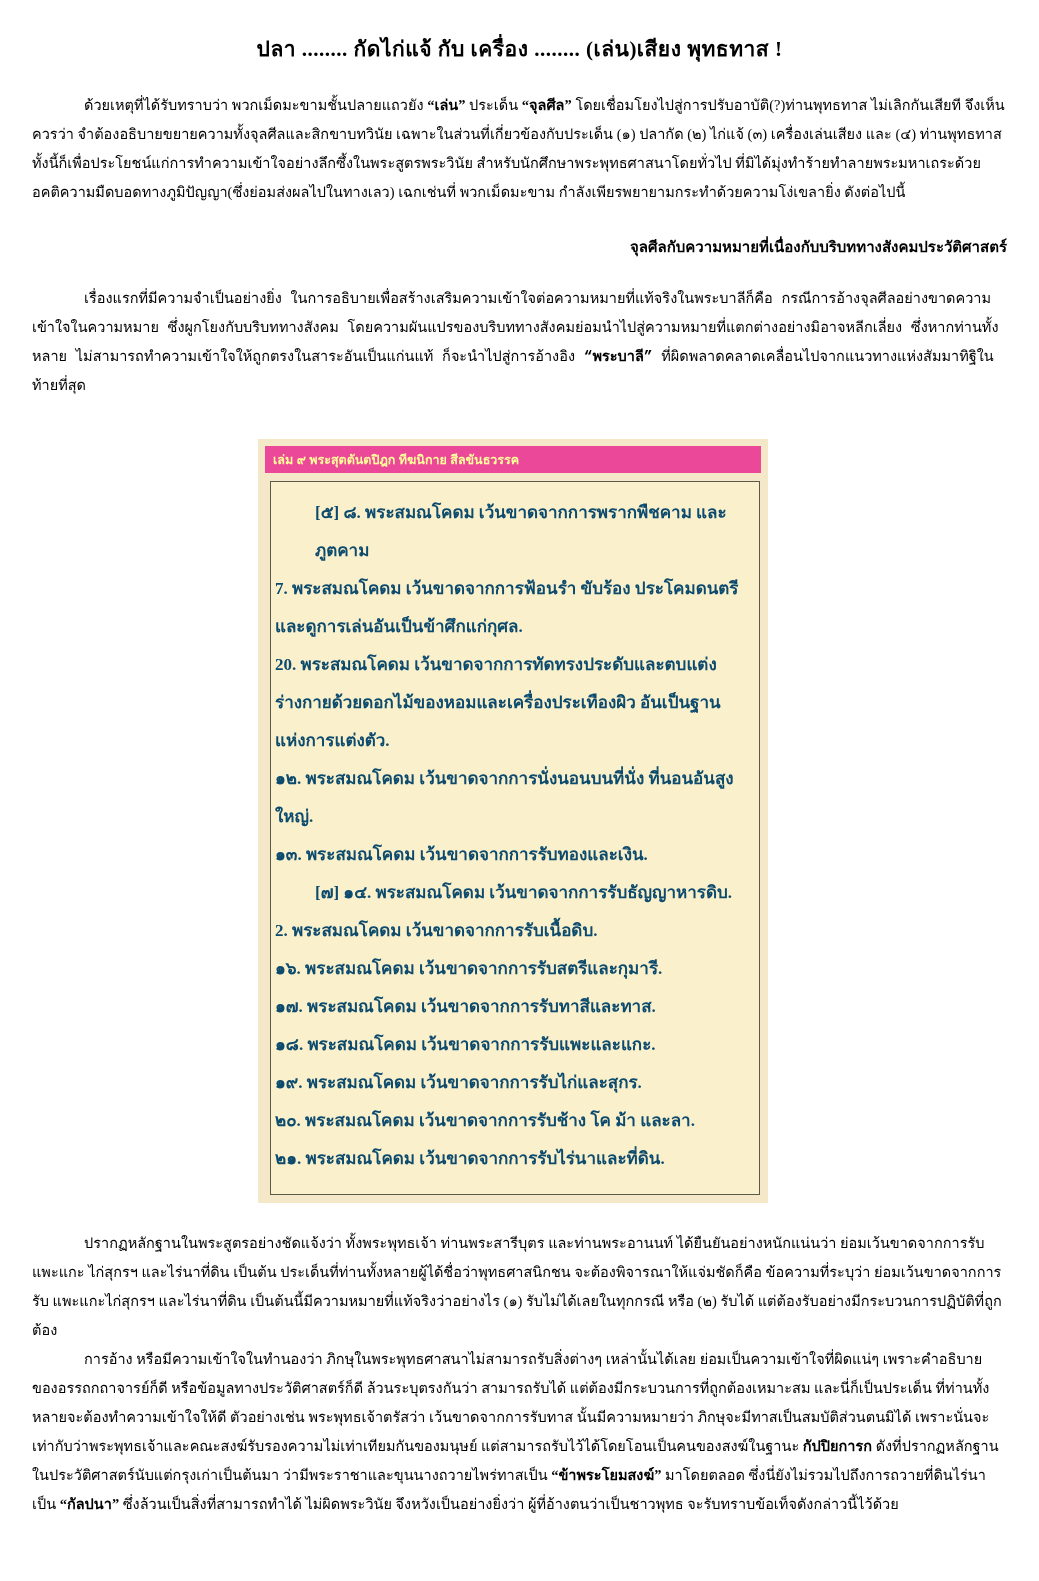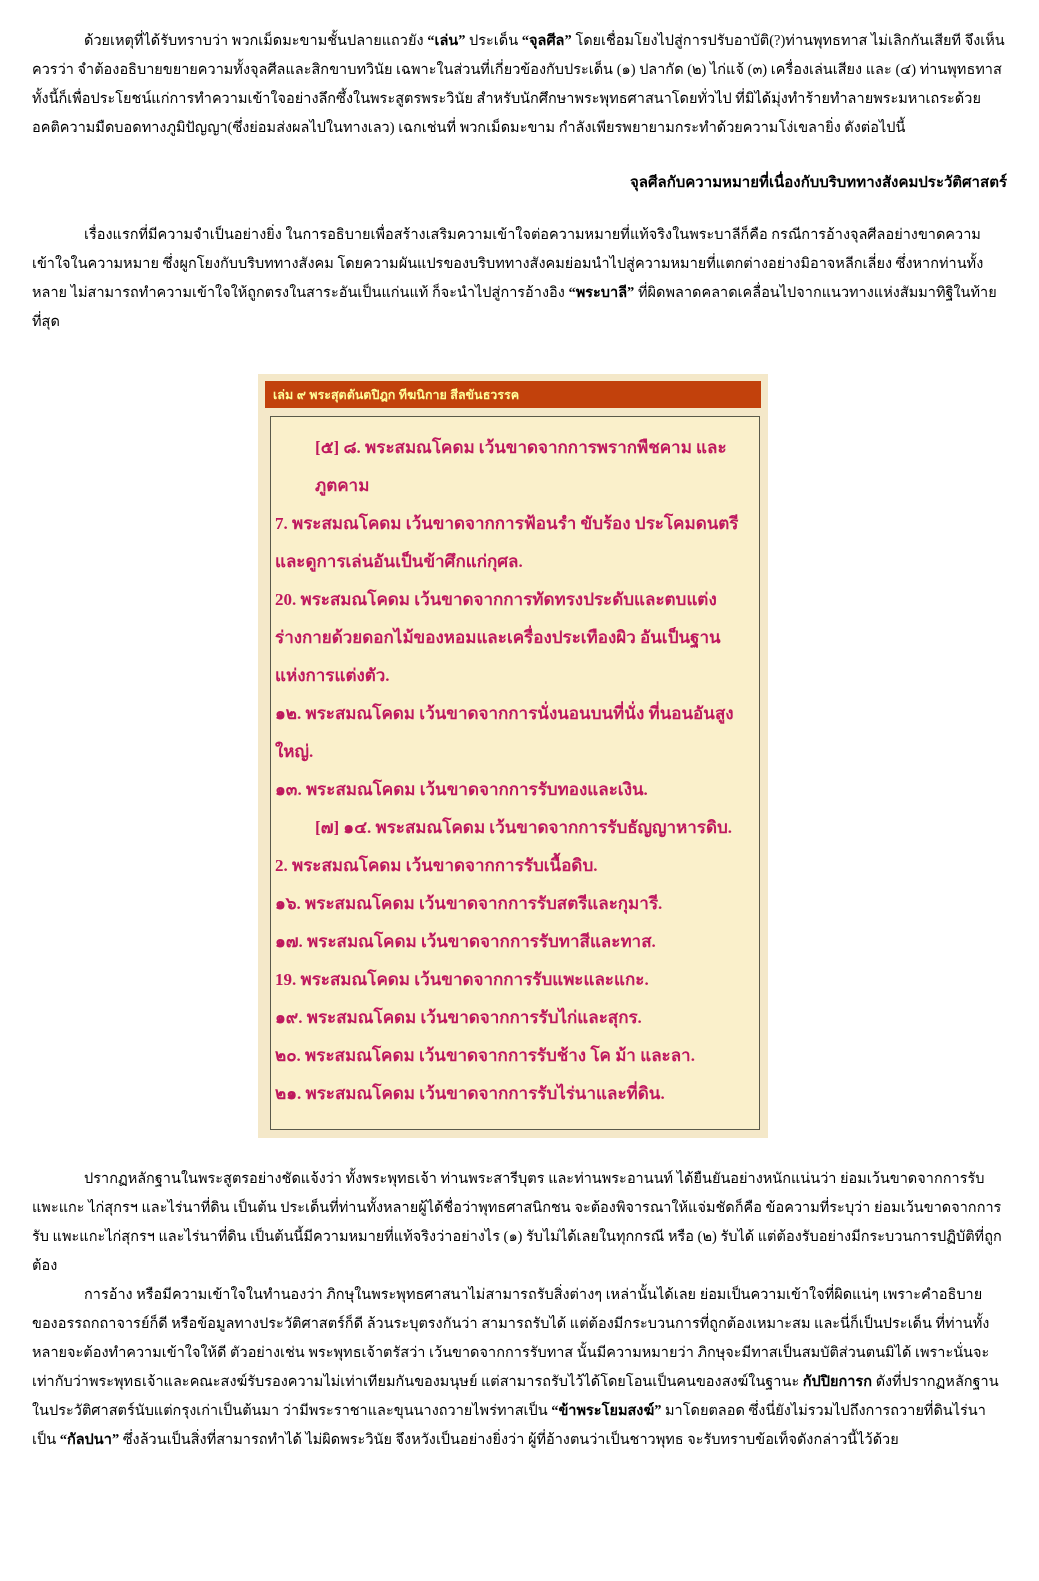--- a/index.html
+++ b/index.html
@@ -13,47 +13,48 @@
     padding-top:32px; letter-spacing:0.5px;
   }
   .body-col { margin:0 32px; }
   .para {
     font-size:14.5px; line-height:29px; margin:0; text-indent:52px;
   }
   .para.first { margin-top:26px; }
   .section-heading {
     font-weight:bold; font-size:15px; margin:28px 0 0 0;text-align:right;
   }
-  .para.after-heading { margin-top:26px; }
+  .para.after-heading { margin-top:26px;font-family:Liberation Mono, monospace; }
   b.inline-bold { font-weight:bold;text-align:center; }
 
   
   .sutta-box {
     margin:38px 0 0 258px; width:510px;
     background:#f4e8c9; padding:7px 7px 8px 7px; box-sizing:border-box;
   }
   .box-header {
-    background:#c2410c; color:#ffff99;
+    background:#ec4899; color:#ffff99;
     font-family:"Liberation Sans", sans-serif; font-weight:bold;
     font-size:12.5px; padding:4px 8px 3px 8px;
   }
   .sutta-content {
     margin-top:8px; margin-left:5px; margin-right:1px;
     border:1px solid #5a5a4a; background:#faf0cb;
     padding:12px 8px 16px 4px;
-    font-weight:bold; font-size:17px; line-height:38px; color:#be185d;
+    font-weight:bold; font-size:17px; line-height:38px; color:#0c4a6e;
   }
   .sutta-item { margin:0; }
   .sutta-item.indent { padding-left:40px; }
 </style>
 </head>
 <body>
 
 <div class="page">
 
+  <div class="title">ปลา ........ กัดไก่แจ้  กับ   เครื่อง ........ (เล่น)เสียง พุทธทาส !</div>
 
   <div class="body-col">
 
     <p class="para first"><span>ด้วยเหตุที่ได้รับทราบว่า  พวกเม็ดมะขามชั้นปลายแถวยัง </span><b class="inline-bold">“เล่น”</b><span> ประเด็น </span><b class="inline-bold">“จุลศีล”</b><span> โดยเชื่อมโยงไปสู่การปรับอาบัติ(?)ท่านพุทธทาส  ไม่เลิกกันเสียที จึงเห็นควรว่า จำต้องอธิบายขยายความทั้งจุลศีลและสิกขาบทวินัย  เฉพาะในส่วนที่เกี่ยวข้องกับประเด็น  (๑) ปลากัด (๒) ไก่แจ้ (๓) เครื่องเล่นเสียง และ (๔) ท่านพุทธทาส  ทั้งนี้ก็เพื่อประโยชน์แก่การทำความเข้าใจอย่างลึกซึ้งในพระสูตรพระวินัย  สำหรับนักศึกษาพระพุทธศาสนาโดยทั่วไป  ที่มิได้มุ่งทำร้ายทำลายพระมหาเถระด้วยอคติความมืดบอดทางภูมิปัญญา(ซึ่งย่อมส่งผลไปในทางเลว)  เฉกเช่นที่ พวกเม็ดมะขาม กำลังเพียรพยายามกระทำด้วยความโง่เขลายิ่ง  ดังต่อไปนี้</span></p>
 
     <h3 class="section-heading">จุลศีลกับความหมายที่เนื่องกับบริบททางสังคมประวัติศาสตร์</h3>
 
     <p class="para after-heading"><span>เรื่องแรกที่มีความจำเป็นอย่างยิ่ง  ในการอธิบายเพื่อสร้างเสริมความเข้าใจต่อความหมายที่แท้จริงในพระบาลีก็คือ  กรณีการอ้างจุลศีลอย่างขาดความเข้าใจในความหมาย ซึ่งผูกโยงกับบริบททางสังคม  โดยความผันแปรของบริบททางสังคมย่อมนำไปสู่ความหมายที่แตกต่างอย่างมิอาจหลีกเลี่ยง  ซึ่งหากท่านทั้งหลาย ไม่สามารถทำความเข้าใจให้ถูกตรงในสาระอันเป็นแก่นแท้  ก็จะนำไปสู่การอ้างอิง </span><b class="inline-bold">“พระบาลี”</b><span> ที่ผิดพลาดคลาดเคลื่อนไปจากแนวทางแห่งสัมมาทิฐิในท้ายที่สุด</span></p>
 
   </div>
@@ -63,21 +64,21 @@
     <div class="sutta-content">
       <div class="sutta-item indent">[๕] ๘. พระสมณโคดม เว้นขาดจากการพรากพืชคาม และภูตคาม</div>
       <div class="sutta-item">7. พระสมณโคดม เว้นขาดจากการฟ้อนรำ ขับร้อง ประโคมดนตรี และดูการเล่นอันเป็นข้าศึกแก่กุศล.</div>
       <div class="sutta-item">20. พระสมณโคดม เว้นขาดจากการทัดทรงประดับและตบแต่งร่างกายด้วยดอกไม้ของหอมและเครื่องประเทืองผิว อันเป็นฐานแห่งการแต่งตัว.</div>
       <div class="sutta-item">๑๒. พระสมณโคดม เว้นขาดจากการนั่งนอนบนที่นั่ง ที่นอนอันสูงใหญ่.</div>
       <div class="sutta-item">๑๓. พระสมณโคดม เว้นขาดจากการรับทองและเงิน.</div>
       <div class="sutta-item indent">[๗] ๑๔. พระสมณโคดม เว้นขาดจากการรับธัญญาหารดิบ.</div>
       <div class="sutta-item">2. พระสมณโคดม เว้นขาดจากการรับเนื้อดิบ.</div>
       <div class="sutta-item">๑๖. พระสมณโคดม เว้นขาดจากการรับสตรีและกุมารี.</div>
       <div class="sutta-item">๑๗. พระสมณโคดม เว้นขาดจากการรับทาสีและทาส.</div>
-      <div class="sutta-item">19. พระสมณโคดม เว้นขาดจากการรับแพะและแกะ.</div>
+      <div class="sutta-item">๑๘. พระสมณโคดม เว้นขาดจากการรับแพะและแกะ.</div>
       <div class="sutta-item">๑๙. พระสมณโคดม เว้นขาดจากการรับไก่และสุกร.</div>
       <div class="sutta-item">๒๐. พระสมณโคดม เว้นขาดจากการรับช้าง โค ม้า และลา.</div>
       <div class="sutta-item">๒๑. พระสมณโคดม เว้นขาดจากการรับไร่นาและที่ดิน.</div>
     </div>
   </div>
 
   <div class="body-col">
 
     <p class="para first">ปรากฏหลักฐานในพระสูตรอย่างชัดแจ้งว่า  ทั้งพระพุทธเจ้า ท่านพระสารีบุตร และท่านพระอานนท์ ได้ยืนยันอย่างหนักแน่นว่า ย่อมเว้นขาดจากการรับ  แพะแกะ ไก่สุกรฯ และไร่นาที่ดิน เป็นต้น ประเด็นที่ท่านทั้งหลายผู้ได้ชื่อว่าพุทธศาสนิกชน  จะต้องพิจารณาให้แจ่มชัดก็คือ  ข้อความที่ระบุว่า  ย่อมเว้นขาดจากการรับ  แพะแกะไก่สุกรฯ และไร่นาที่ดิน  เป็นต้นนี้มีความหมายที่แท้จริงว่าอย่างไร  (๑) รับไม่ได้เลยในทุกกรณี  หรือ (๒) รับได้ แต่ต้องรับอย่างมีกระบวนการปฏิบัติที่ถูกต้อง</p>
 

